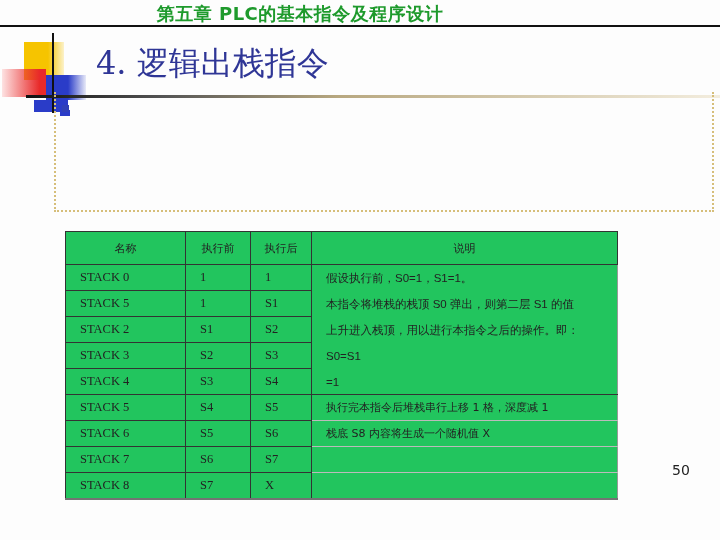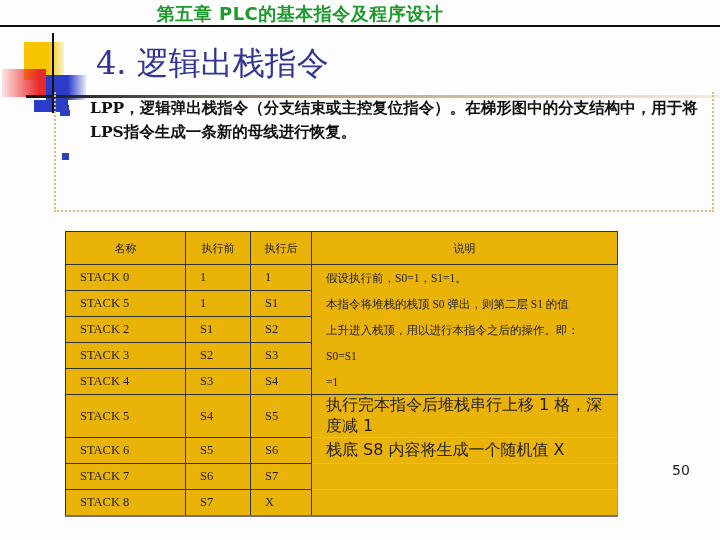--- a/index.html
+++ b/index.html
@@ -39,30 +39,30 @@
     border:2px dotted #d6be7a; border-top:none; box-sizing:border-box;
   }
   .bullets { position:absolute; left:62px; top:96px; width:650px; font-size:15.5px; color:#111; line-height:24px; font-weight:bold; }
   .bullet { position:relative; padding-left:28px; }
   .bullet .sq { position:absolute; left:0; top:9px; width:7px; height:7px; background:#3040b8; }
 
   table.stack {
     position:absolute; left:65px; top:231px; width:553px;
     border-collapse:collapse; font-size:12.5px; color:#222;
     font-family:"Liberation Serif","DejaVu Serif",serif;
-    background:#eab308;
+    background:#22c55e;
   }
   table.stack th, table.stack td { border:1px solid #333; height:25px; padding:0 0 0 14px; text-align:left; font-weight:normal; }
   table.stack th { height:32px; text-align:center; padding:0; font-family:"DejaVu Sans","Liberation Sans",sans-serif; font-size:11px; }
   table.stack tr:last-child td { border-bottom:2px solid #737373; }
   table.stack td.c1 { width:105px;margin-top:48px; }
   table.stack td.c2 { width:50px; }
   table.stack td.c3 { width:46px; }
-  table.stack td.desc { vertical-align:top; padding:0 0 0 14px; font-family:Liberation Serif, serif; font-size:11.5px; border-right:1px solid #999; }
-  table.stack td.desc-light { border-top:1px solid #bbb; border-bottom:1px solid #bbb; border-right:1px solid #999; font-family:"DejaVu Sans","Liberation Sans",sans-serif; font-size:16px; }
+  table.stack td.desc { vertical-align:top; padding:0 0 0 14px; font-family:Liberation Sans, sans-serif; font-size:11.5px; border-right:1px solid #999; }
+  table.stack td.desc-light { border-top:1px solid #bbb; border-bottom:1px solid #bbb; border-right:1px solid #999; font-family:"DejaVu Sans","Liberation Sans",sans-serif; font-size:11px; }
   .desc-line { height:25.9px; line-height:26px; }
   .page-num { position:absolute; left:672px; top:462px; font-size:14px; color:#222; font-family:"DejaVu Sans","Liberation Sans",sans-serif; }
 </style>
 </head>
 <body>
 
 <div class="chapter-title">第五章  PLC的基本指令及程序设计</div>
 <div class="top-rule"></div>
 
 <div class="deco-yellow"></div>
@@ -72,21 +72,20 @@
 <div class="deco-blue3"></div>
 <div class="deco-vline"></div>
 <div class="deco-hline"></div>
 
 <div class="section-title">4.  逻辑出栈指令</div>
 
 <div class="bullet-box"></div>
 <div class="bullets">
   <div class="bullet">
     <span class="sq"></span>
-    <span>LPP，逻辑弹出栈指令（分支结束或主控复位指令）。在梯形图中的分支结构中，用于将LPS指令生成一条新的母线进行恢复。</span>
   </div>
   <div class="bullet">
     <span class="sq"></span>
   </div>
   <div class="bullet">
     <span class="sq"></span>
   </div>
 </div>
 
 <table class="stack">

